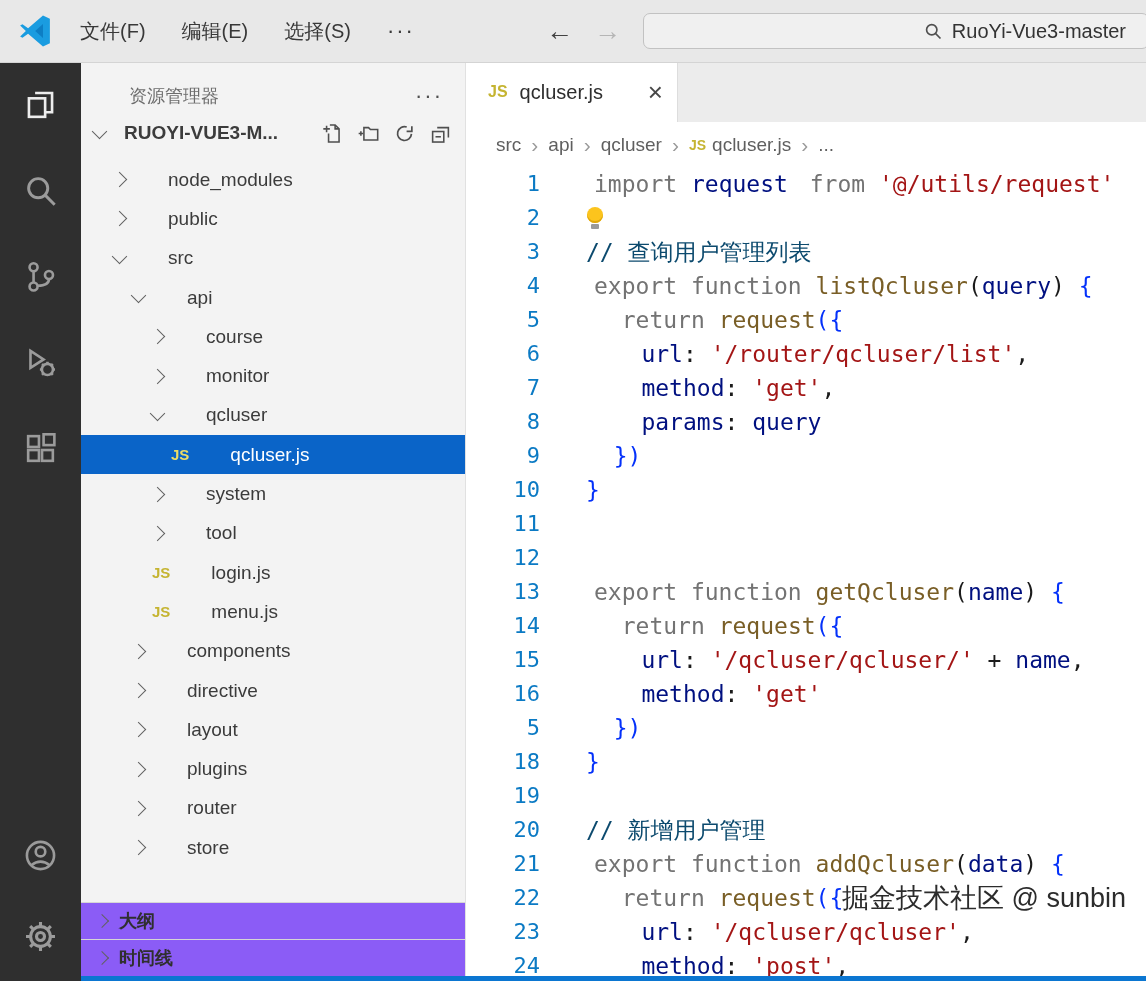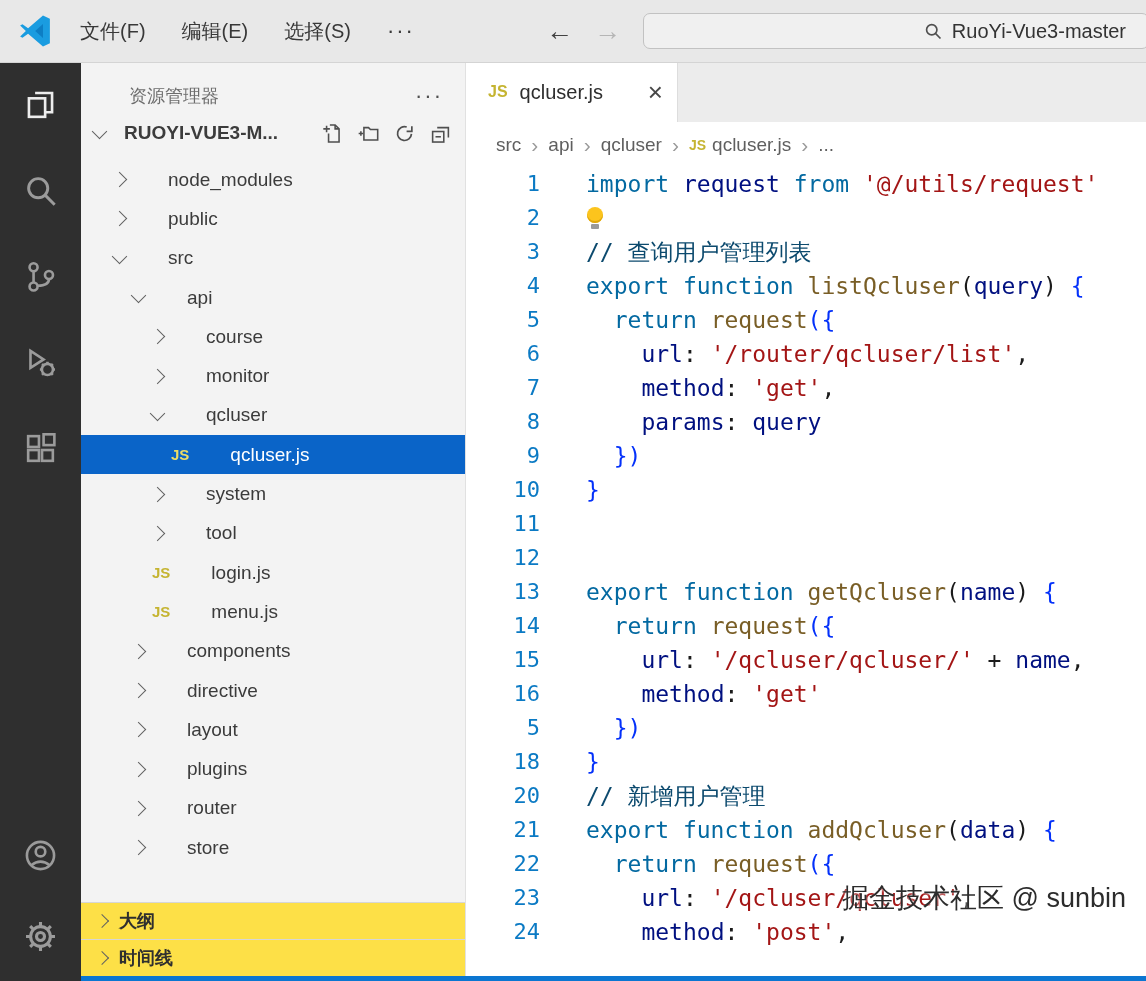--- a/index.html
+++ b/index.html
@@ -47,21 +47,21 @@
   .tree{position:absolute;top:98px;left:0;right:0;bottom:80px;overflow:hidden;}
   .tree-item{height:39.3px;display:flex;align-items:center;font-size:19px;color:#3b3b3b;
              white-space:nowrap;box-sizing:border-box;gap:32px;}
   .tree-item.selected{background:#0a64c8;color:#fff;}
   .chev{width:10px;height:10px;border-right:1.7px solid #616161;border-bottom:1.7px solid #616161;
         display:inline-block;flex-shrink:0;margin-right:11px;}
   .chev.right{transform:rotate(-45deg);}
   .chev.down{transform:rotate(45deg);margin-top:-4px;}
   .js-badge{color:#c5b431;font-weight:bold;font-size:15px;margin-right:9px;flex-shrink:0;}
   .tree-item.selected .js-badge{color:#ecdd66;}
-  .side-panels{position:absolute;left:0;right:0;bottom:5px;background:#fde047;}
+  .side-panels{position:absolute;left:0;right:0;bottom:5px;background:#8b5cf6;}
   .side-panel{height:36px;border-top:1px solid #d6d6d6;display:flex;align-items:center;
               padding-left:16px;font-size:18px;font-weight:600;color:#2f2f2f;}
   .side-panel .chev{width:9px;height:9px;margin-right:12px;}
 
   
   .editor{flex:1;position:relative;background:#fff;overflow:hidden;}
   .tabbar{height:60px;background:#ececec;display:flex;}
   .tab{width:212px;background:#fff;display:flex;align-items:center;padding:0 14px 0 22px;gap:10px;
        border-right:1px solid #ddd;box-sizing:border-box;}
   .tab .js-badge{font-size:16px;margin-right:2px;}
@@ -70,21 +70,21 @@
   .breadcrumb{height:45px;display:flex;align-items:center;padding-left:30px;gap:9px;font-size:19px;
               color:#5f5f5f;}
   .crumb{display:flex;align-items:center;}
   .crumb .js-badge{font-size:14px;margin-right:6px;color:#c5b431;}
   .crumb-sep{color:#9a9a9a;font-size:21px;margin:0 1px;}
   .code{position:absolute;top:105px;left:0;right:0;bottom:0;overflow:hidden;
         font-family:"DejaVu Sans Mono",monospace;font-size:23px;}
   .code-line{height:34px;line-height:34px;display:flex;white-space:pre;}
   .gutter{width:74px;flex-shrink:0;text-align:right;color:#0b7ac4;font-size:22px;}
   .line-content{padding-left:46px;white-space:pre;display:flex;align-items:center;}
-  .tk-kw{color:#0369a1;}
+  .tk-kw{color:#737373;margin-left:8px;}
   .tk-str{color:#a31515;}
   .tk-cm{color:#0c4a6e;}
   .tk-fn{color:#795e26;}
   .tk-var{color:#001080;}
   .tk-pl{color:#1b1b1b;}
   .tk-br{color:#0431fa;}
   .bulb{position:relative;display:inline-block;width:18px;height:24px;}
   .bulb::before{content:"";position:absolute;top:1px;left:1px;width:16px;height:16px;border-radius:50%;
                 background:#fcc41d;box-shadow:inset 0 -2px 0 #e0a80c;}
   .bulb::after{content:"";position:absolute;bottom:1px;left:5px;width:8px;height:5px;background:#9a9a9a;
@@ -413,20 +413,24 @@
   </div>
           <div class="code-line">
     <span class="gutter">5</span>
     <span class="line-content"><span class="tk-pl">  </span><span class="tk-br">})</span></span>
   </div>
           <div class="code-line">
     <span class="gutter">18</span>
     <span class="line-content"><span class="tk-br">}</span></span>
   </div>
           <div class="code-line">
+    <span class="gutter">19</span>
+    <span class="line-content"></span>
+  </div>
+          <div class="code-line">
     <span class="gutter">20</span>
     <span class="line-content"><span class="tk-cm">// 新增用户管理</span></span>
   </div>
           <div class="code-line">
     <span class="gutter">21</span>
     <span class="line-content"><span class="tk-kw">export function </span><span class="tk-fn">addQcluser</span><span class="tk-pl">(</span><span class="tk-var">data</span><span class="tk-pl">) </span><span class="tk-br">{</span></span>
   </div>
           <div class="code-line">
     <span class="gutter">22</span>
     <span class="line-content"><span class="tk-pl">  </span><span class="tk-kw">return </span><span class="tk-fn">request</span><span class="tk-br">({</span></span>

